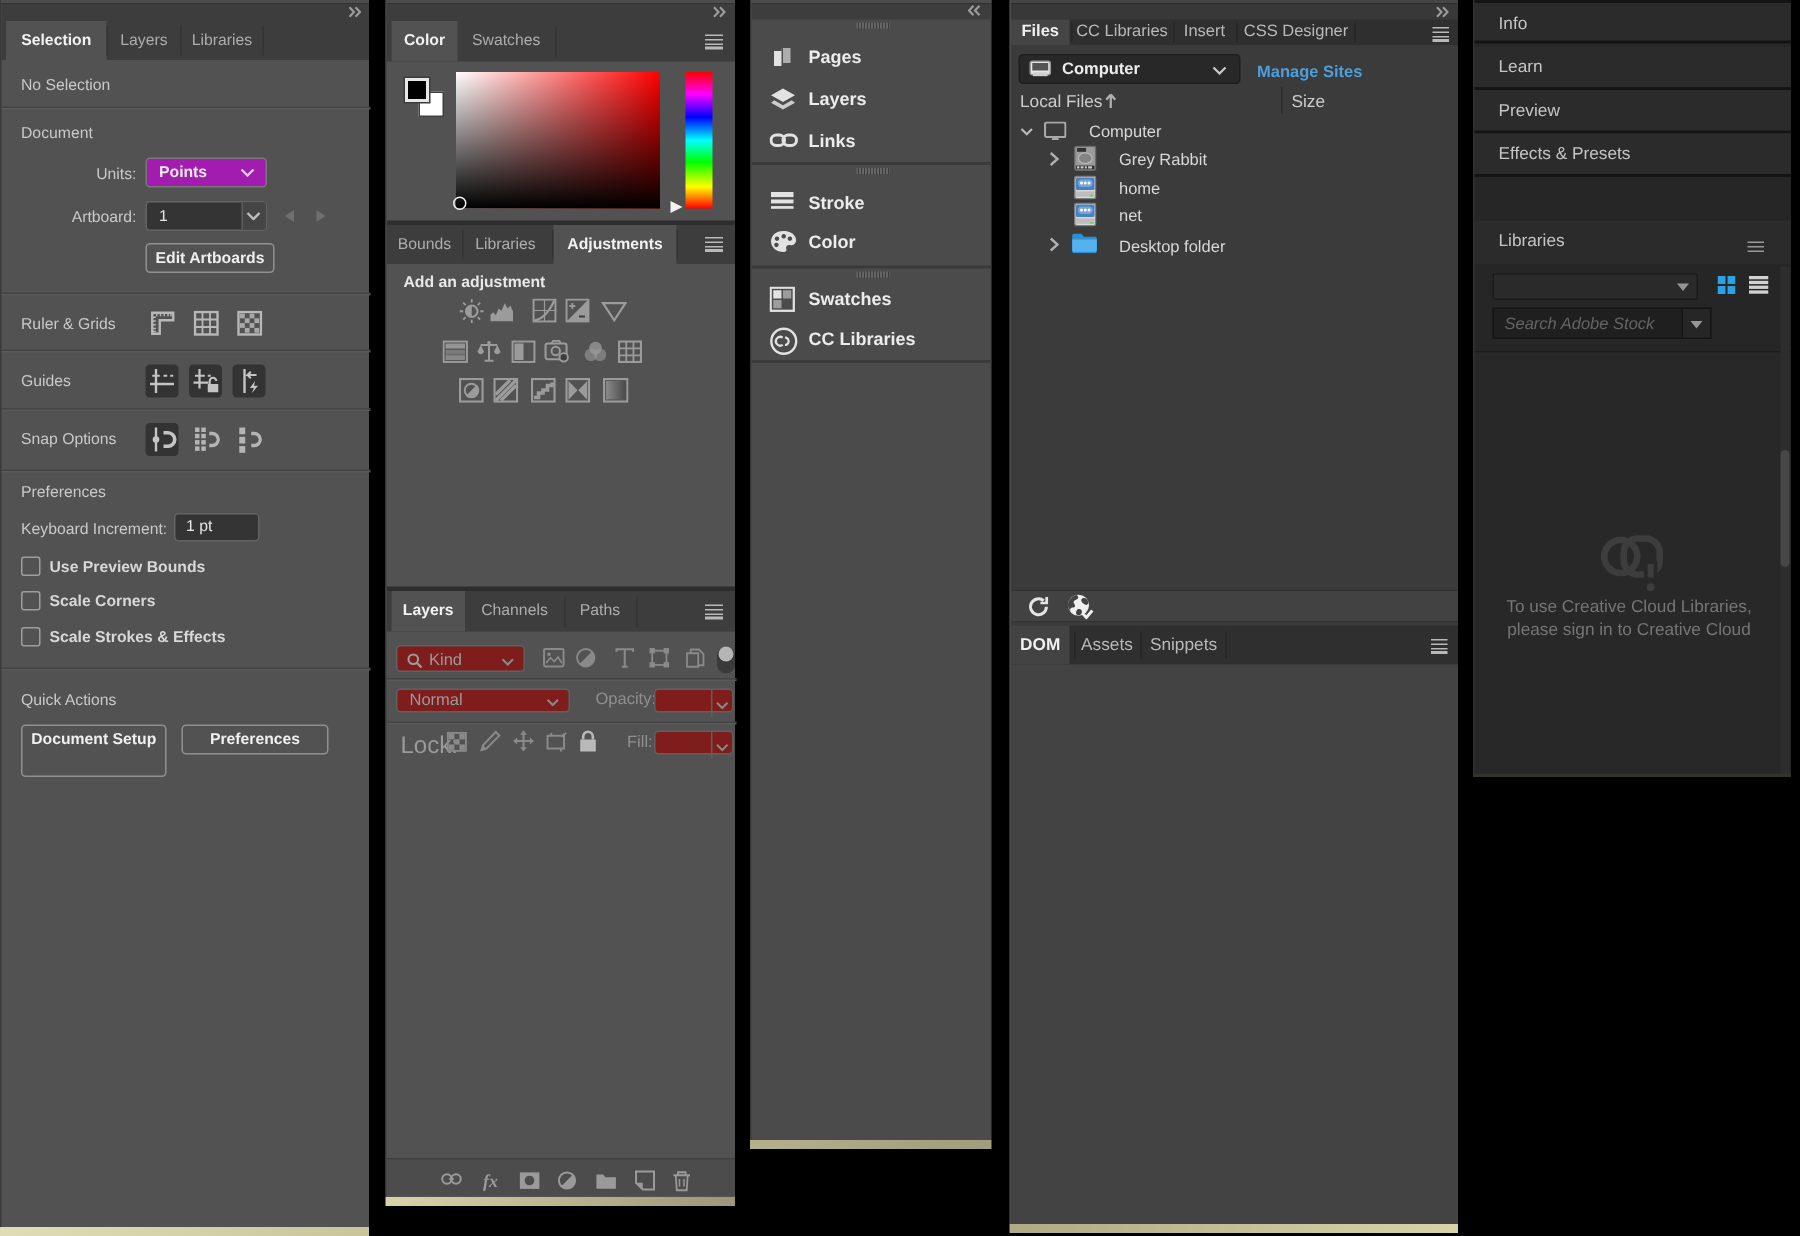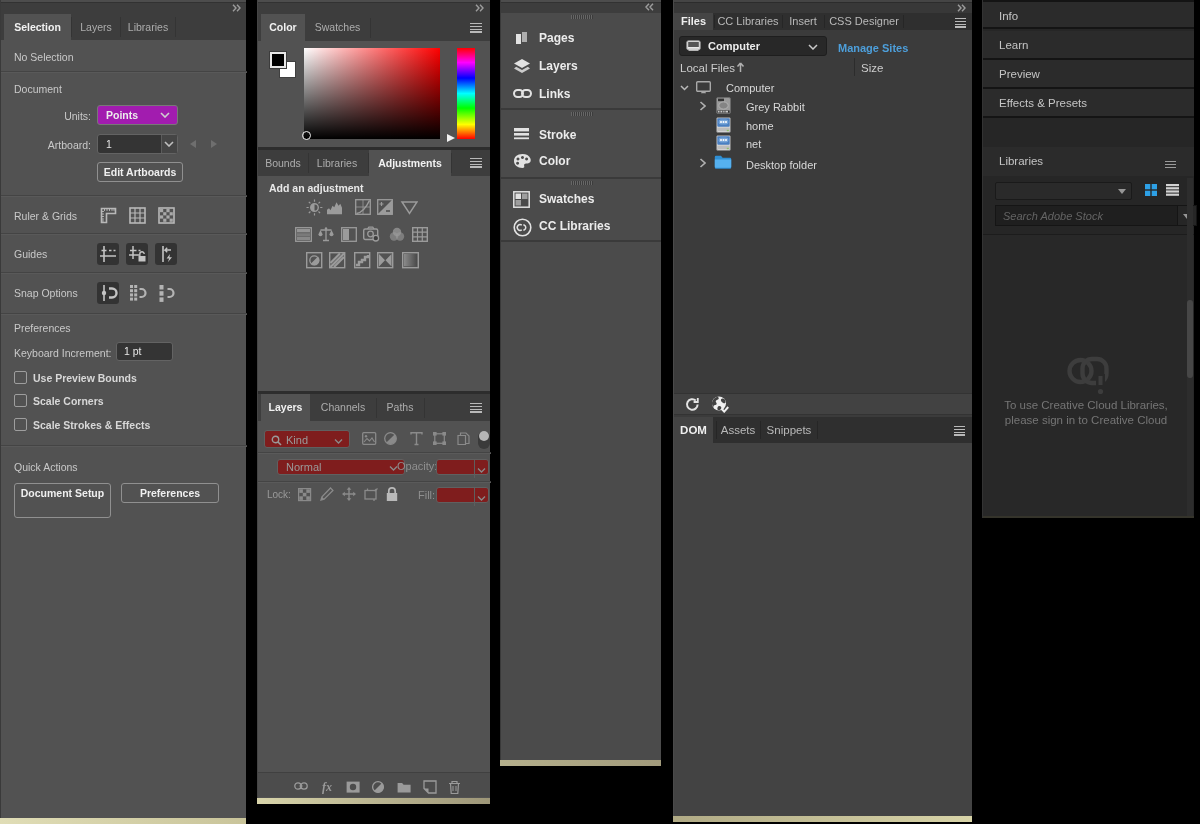--- a/index.html
+++ b/index.html
@@ -385,36 +385,36 @@
           <path d="M3.5 3.5 V1 h5.5 l3 3 v7.5 h-3.4" stroke-width="1.2"></path>
         </g>
     </g>
     <g transform="translate(117,0)">
         <rect x="0" y="1" width="12" height="18" rx="6" fill="#3a3a3a"></rect>
         <circle cx="6" cy="6" r="5" fill="#b5b5b5"></circle>
       </g>
   </svg>
   <div class="sep2" style="top:452px;"></div>
 
-  <div class="pscombo" style="left:19px;top:459px;width:128px;height:16px;">
+  <div class="pscombo" style="left:6px;top:459px;width:116px;height:16px;">
     <span style="position:absolute;left:8px;top:1px;color:#9a9a9a;font-size:11px;">Normal</span>
     <svg width="9" height="5" style="position:absolute;right:6px;top:6px;" viewBox="0 0 9 5">
         <path d="M1 0.5 L4.5 4 L8 0.5" stroke="#8a8a8a" stroke-width="1.3" fill="none"></path>
       </svg>
   </div>
   <span style="position:absolute;left:139px;top:460px;color:#8f8f8f;font-size:11px;">Opacity:</span>
   <div class="pscombo" style="left:178px;top:459px;width:53px;height:16px;">
     <div style="position:absolute;right:13px;top:0;width:1px;height:18px;background:#5e5e5e;"></div>
     <svg width="9" height="5" style="position:absolute;right:2px;top:8px;" viewBox="0 0 9 5">
         <path d="M1 0.5 L4.5 4 L8 0.5" stroke="#8a8a8a" stroke-width="1.3" fill="none"></path>
       </svg>
   </div>
   <div class="sep2" style="top:481px;"></div>
 
-  <span style="position:absolute;left:9px;top:489px;color:#9a9a9a;font-size:10px;">Lock:</span>
+  <span style="position:absolute;left:9px;top:489px;color:#9a9a9a;font-size:16px;">Lock:</span>
   <svg class="abs" style="left:40px;top:486px;" width="100" height="18" viewBox="0 0 100 18">
     <g fill="#8a8a8a" stroke="#8a8a8a">
       <g transform="translate(0,2)">
           <rect x="0.6" y="0.6" width="12" height="12" fill="none" stroke-width="1.2"></rect>
           <rect x="1.3" y="1.3" width="3.6" height="3.6" stroke="none"></rect>
           <rect x="8.3" y="1.3" width="3.6" height="3.6" stroke="none"></rect>
           <rect x="4.8" y="4.8" width="3.6" height="3.6" stroke="none"></rect>
           <rect x="1.3" y="8.3" width="3.6" height="3.6" stroke="none"></rect>
           <rect x="8.3" y="8.3" width="3.6" height="3.6" stroke="none"></rect>
         </g>
@@ -702,21 +702,21 @@
       </g>
     </svg>
   <svg width="13" height="12" style="position:absolute;left:183px;top:184px;" viewBox="0 0 13 12">
       <g fill="#d2d2d2">
         <rect x="0" y="0" width="13" height="2.2"></rect>
         <rect x="0" y="3.2" width="13" height="2.2"></rect>
         <rect x="0" y="6.4" width="13" height="2.2"></rect>
         <rect x="0" y="9.6" width="13" height="2.2"></rect>
       </g>
     </svg>
-  <div style="position:absolute;left:12px;top:205px;width:202px;height:21px;background:#1f1f1f;border:1px solid #151515;text-decoration:underline;">
+  <div style="position:absolute;left:12px;top:205px;width:146px;height:21px;background:#1f1f1f;border:1px solid #151515;text-decoration:underline;">
     <span style="position:absolute;left:7px;top:4px;color:#646464;font-size:11px;font-style:italic;">Search Adobe Stock</span>
     <div style="position:absolute;right:0;top:0;width:19px;height:19px;border-left:1px solid #151515;background:#262626;">
       <div style="position:absolute;right:5px;top:8px;width:0;height:0;border-left:4.5px solid transparent;border-right:4.5px solid transparent;border-top:5px solid #969696;"></div>
     </div>
   </div>
   <div style="position:absolute;left:0;top:234px;width:100%;height:1px;background:#1c1c1c;"></div>
   <div style="position:absolute;left:0;top:235px;width:100%;height:283px;background:#282828;"></div>
 
   <svg width="46" height="42" style="position:absolute;left:83px;top:353px;" viewBox="0 0 46 42">
     <g fill="none" stroke="#3d3d3d" stroke-width="4.4">

